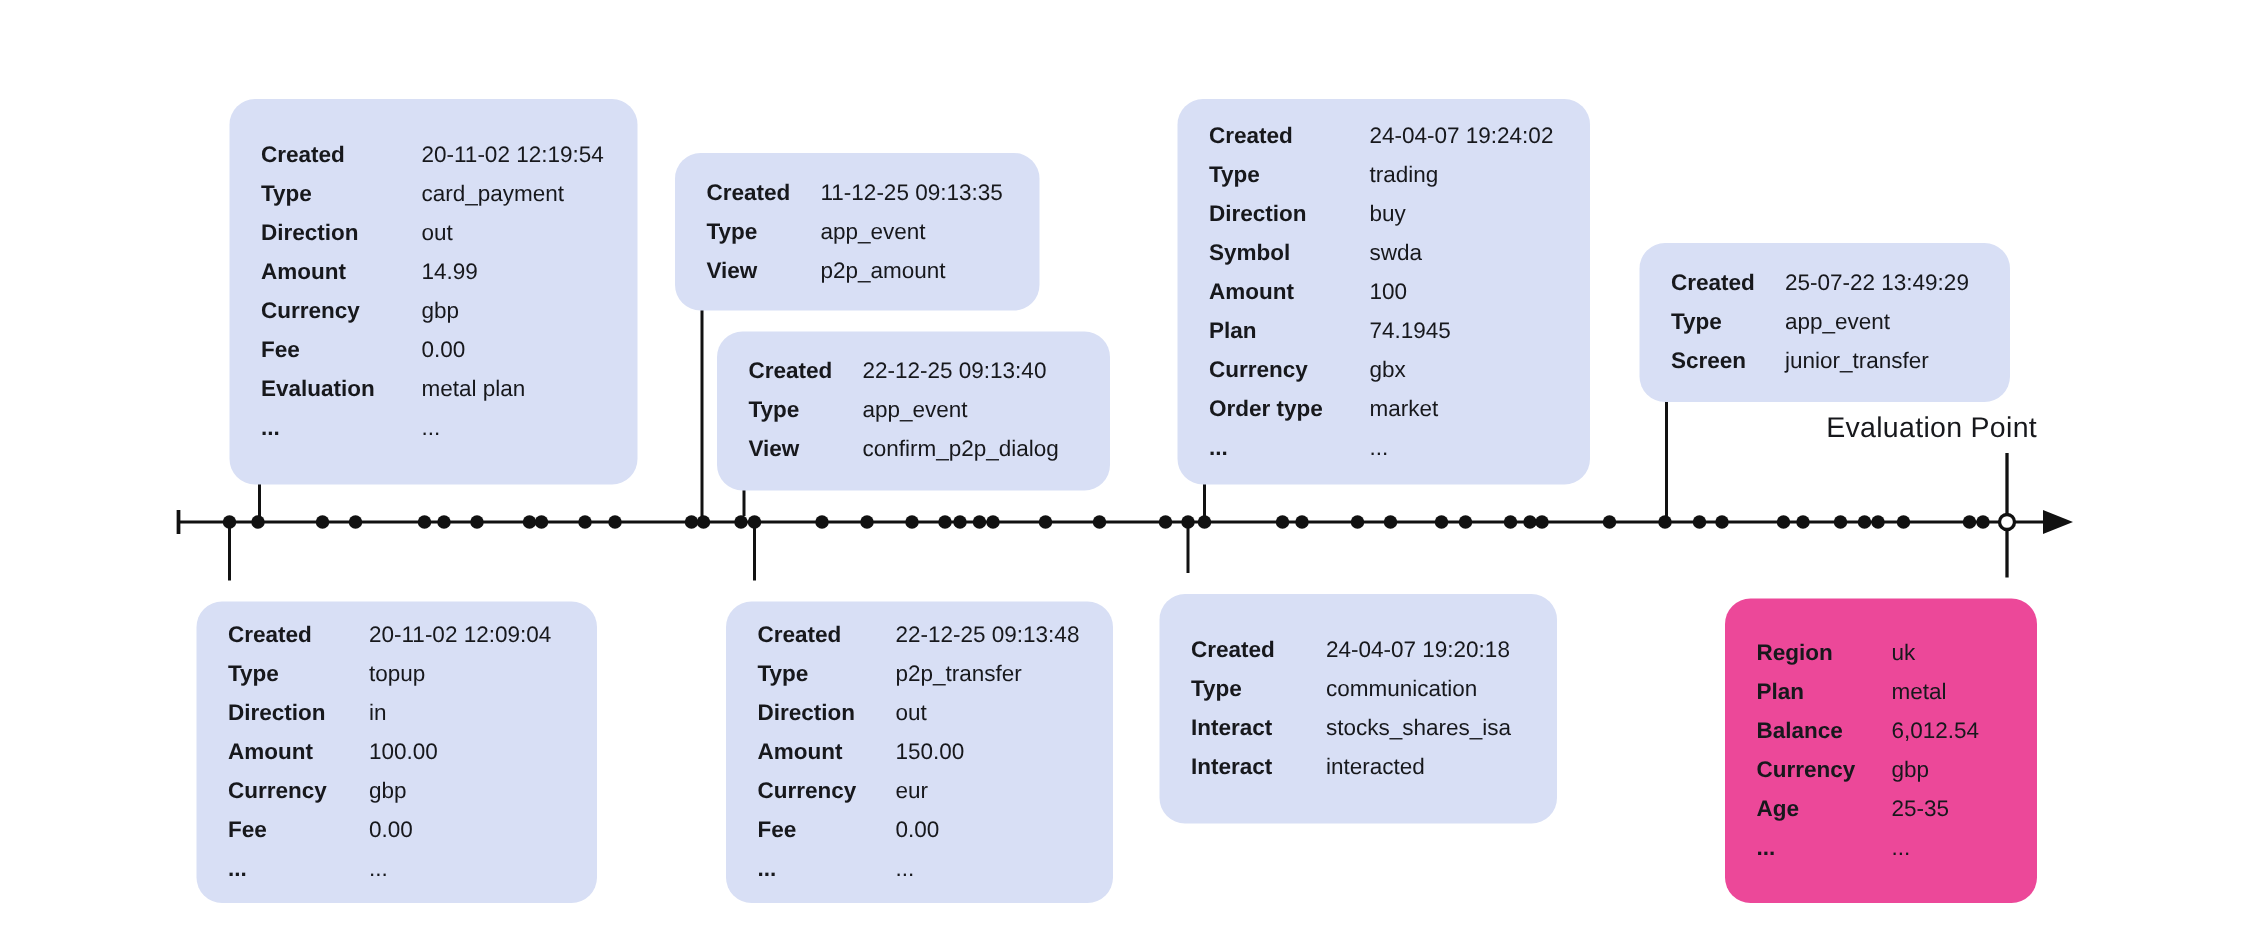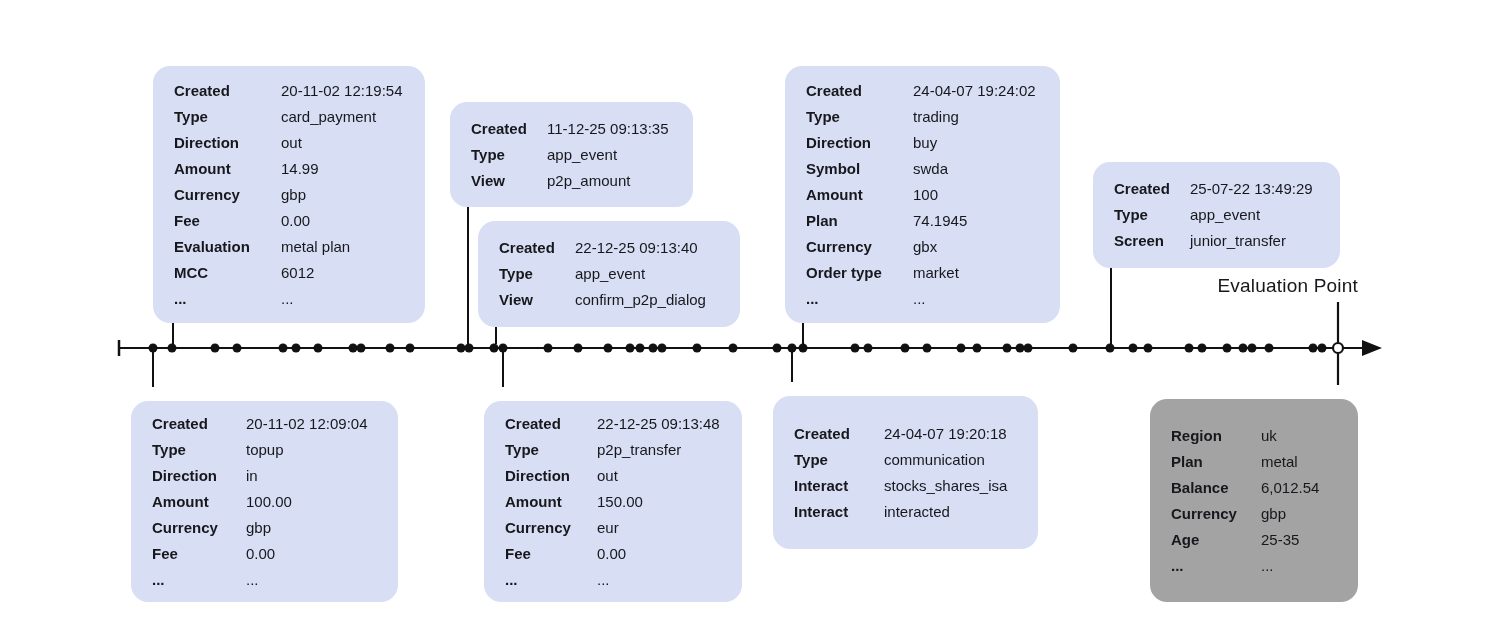--- a/index.html
+++ b/index.html
@@ -113,24 +113,20 @@
       </div>
       <div class="row">
         <span class="k" style="width: 107px;">Fee</span>
         <span class="v">0.00</span>
       </div>
       <div class="row">
         <span class="k" style="width: 107px;">Evaluation</span>
         <span class="v">metal plan</span>
       </div>
       <div class="row">
-        <span class="k" style="width: 107px;">MCC</span>
-        <span class="v">6012</span>
-      </div>
-      <div class="row">
         <span class="k" style="width: 107px;">...</span>
         <span class="v">...</span>
       </div>
     </div>
     <div class="card" style="left: 450px; top: 88px; width: 243px; height: 105px; background: rgb(216, 223, 245);">
       <div class="row">
         <span class="k" style="width: 76px;">Created</span>
         <span class="v">11-12-25 09:13:35</span>
       </div>
       <div class="row">
@@ -279,21 +275,21 @@
       </div>
       <div class="row">
         <span class="k" style="width: 90px;">Interact</span>
         <span class="v">stocks_shares_isa</span>
       </div>
       <div class="row">
         <span class="k" style="width: 90px;">Interact</span>
         <span class="v">interacted</span>
       </div>
     </div>
-    <div class="card" style="left: 1150px; top: 385px; width: 208px; height: 203px; background: #a3a3a3;">
+    <div class="card" style="left: 1150px; top: 385px; width: 208px; height: 203px; background: #ec4899;">
       <div class="row">
         <span class="k" style="width: 90px;">Region</span>
         <span class="v">uk</span>
       </div>
       <div class="row">
         <span class="k" style="width: 90px;">Plan</span>
         <span class="v">metal</span>
       </div>
       <div class="row">
         <span class="k" style="width: 90px;">Balance</span>

